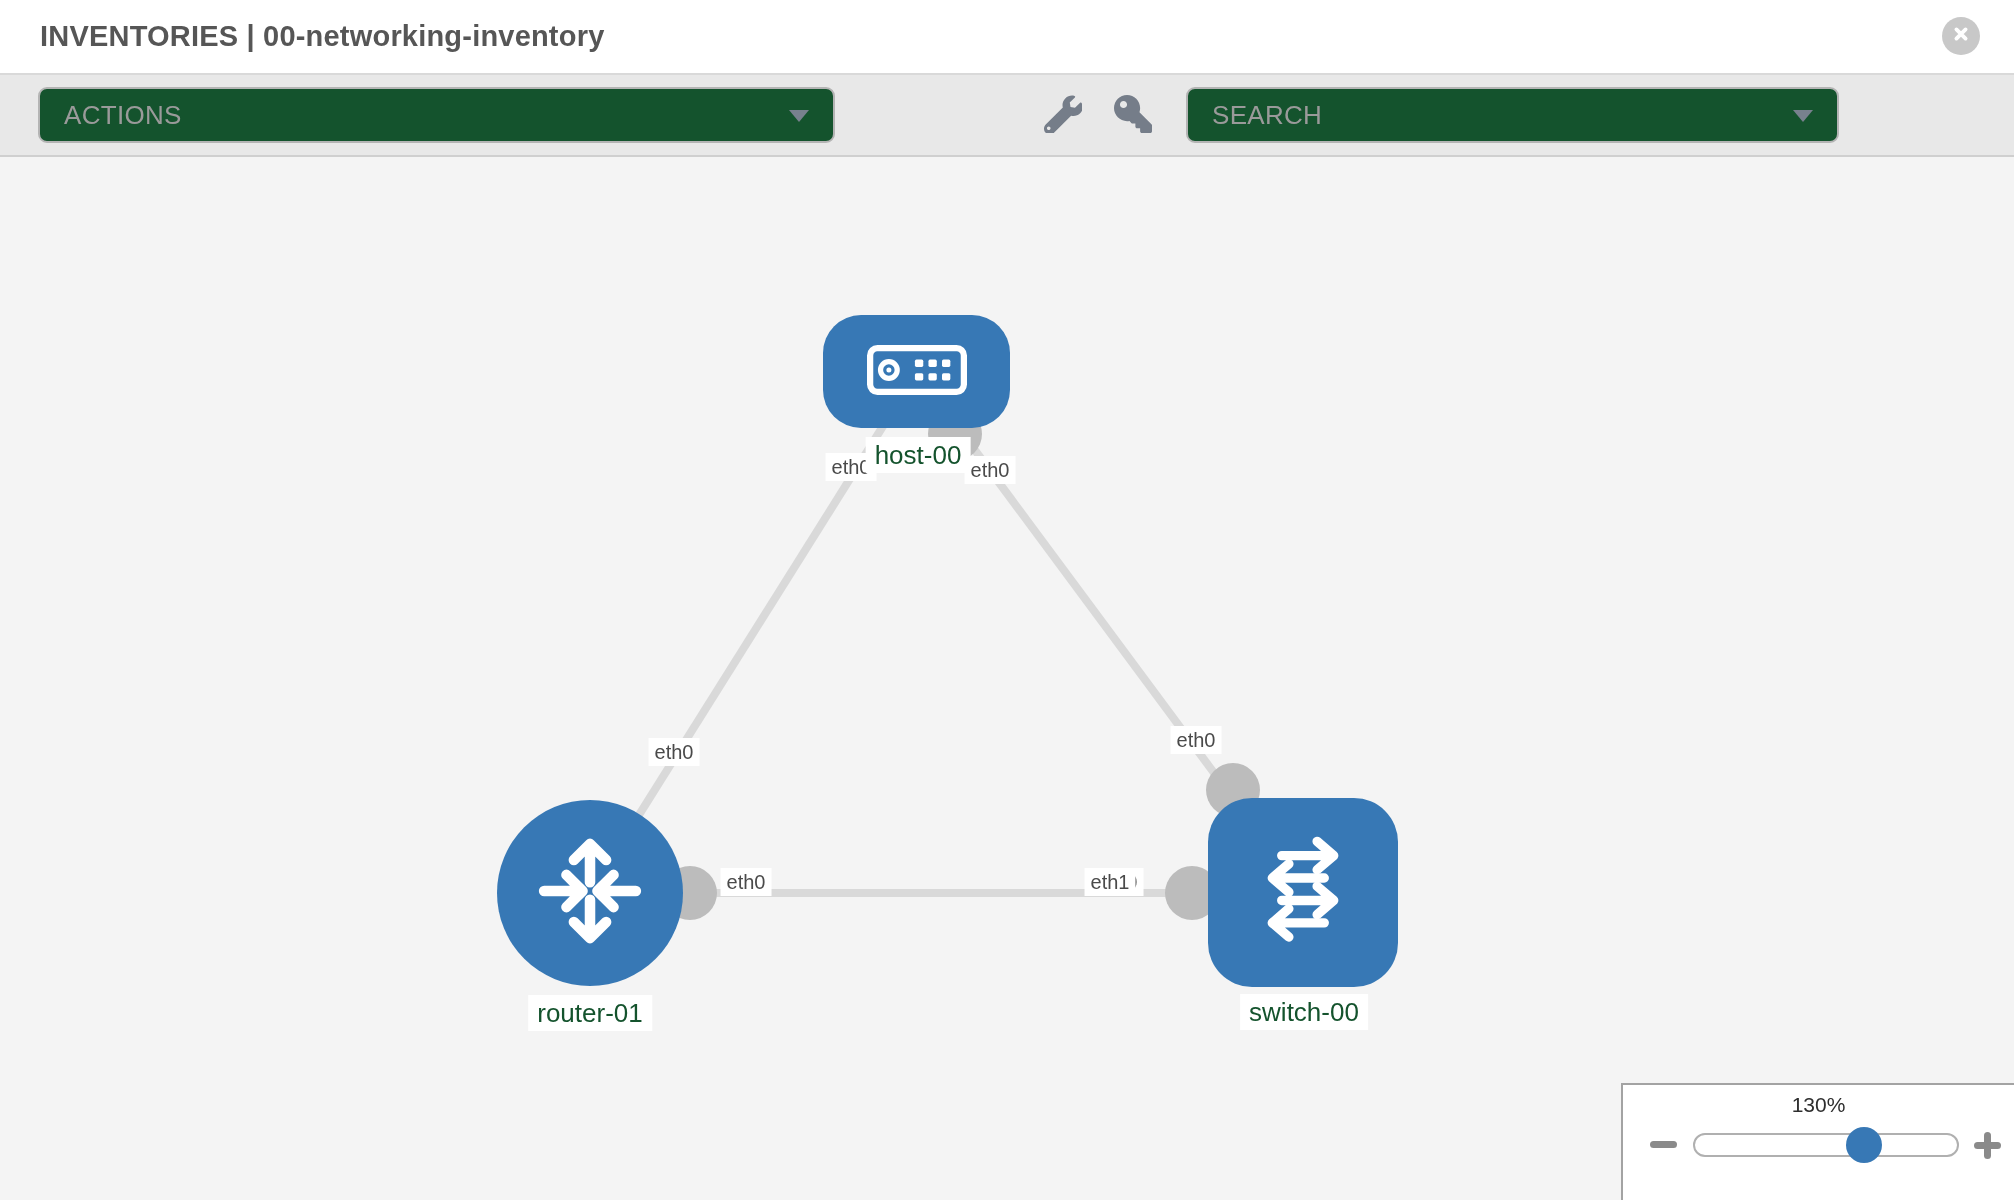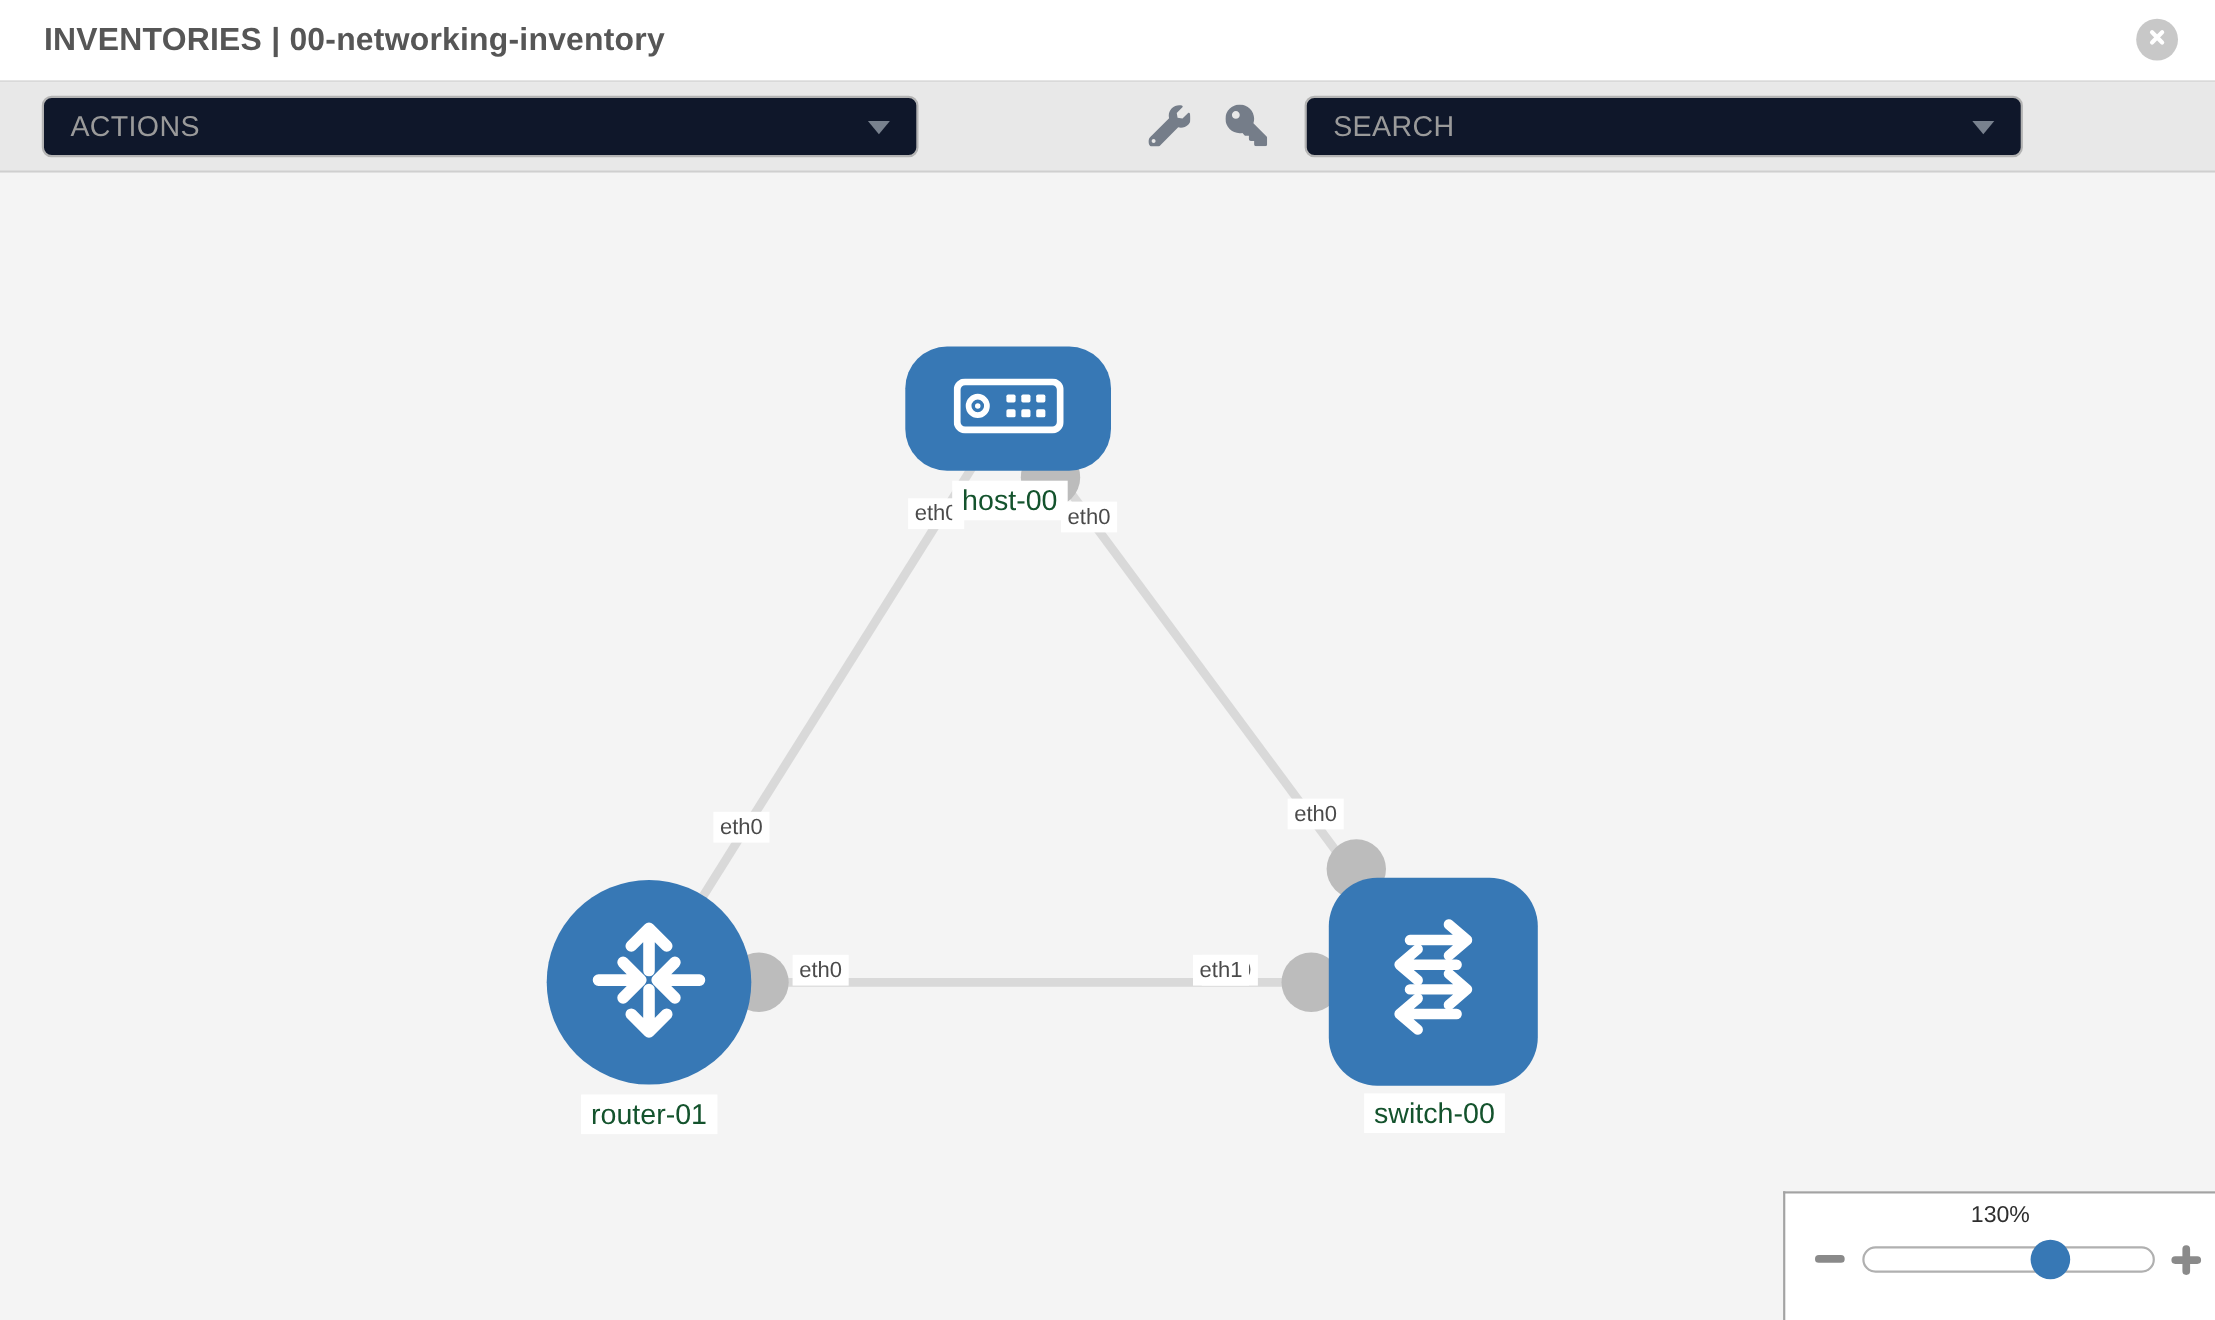--- a/index.html
+++ b/index.html
@@ -13,21 +13,21 @@
   .header-title { position:absolute; left:40px; top:0; height:73px; line-height:73px;
                   font-size:29px; font-weight:bold; color:#565656; letter-spacing:.2px; }
   .close-btn { position:absolute; right:34px; top:17px; width:38px; height:38px;
                border-radius:50%; background:#c8c8c8; cursor:pointer;
                display:flex; align-items:center; justify-content:center; }
   .close-btn svg { width:20px; height:20px; }
 
   
   .toolbar { position:absolute; left:0; top:75px; width:2014px; height:82px;
              background:#e8e8e8; border-bottom:2px solid #cfcfcf; }
-  .dropdown { position:absolute; top:12px; height:56px; background:#0f172a;
+  .dropdown { position:absolute; top:12px; height:56px; background:#14532d;
               border:2px solid #b4b4b4; border-radius:9px; cursor:pointer; }
   .dropdown-label { position:absolute; left:24px; top:0; height:52px; line-height:52px;
                     font-size:26px; color:#9a9a9a; letter-spacing:.3px; }
   .caret { position:absolute; right:24px; top:21px; width:0; height:0;
            border-left:10px solid transparent; border-right:10px solid transparent;
            border-top:12px solid #78818e; }
   .dd-actions { left:38px;  width:797px; }
   .dd-search  { left:1186px; width:653px; }
   .tool-icon { position:absolute; top:17px; width:48px; height:48px; cursor:pointer;
                display:flex; align-items:center; justify-content:center; }

